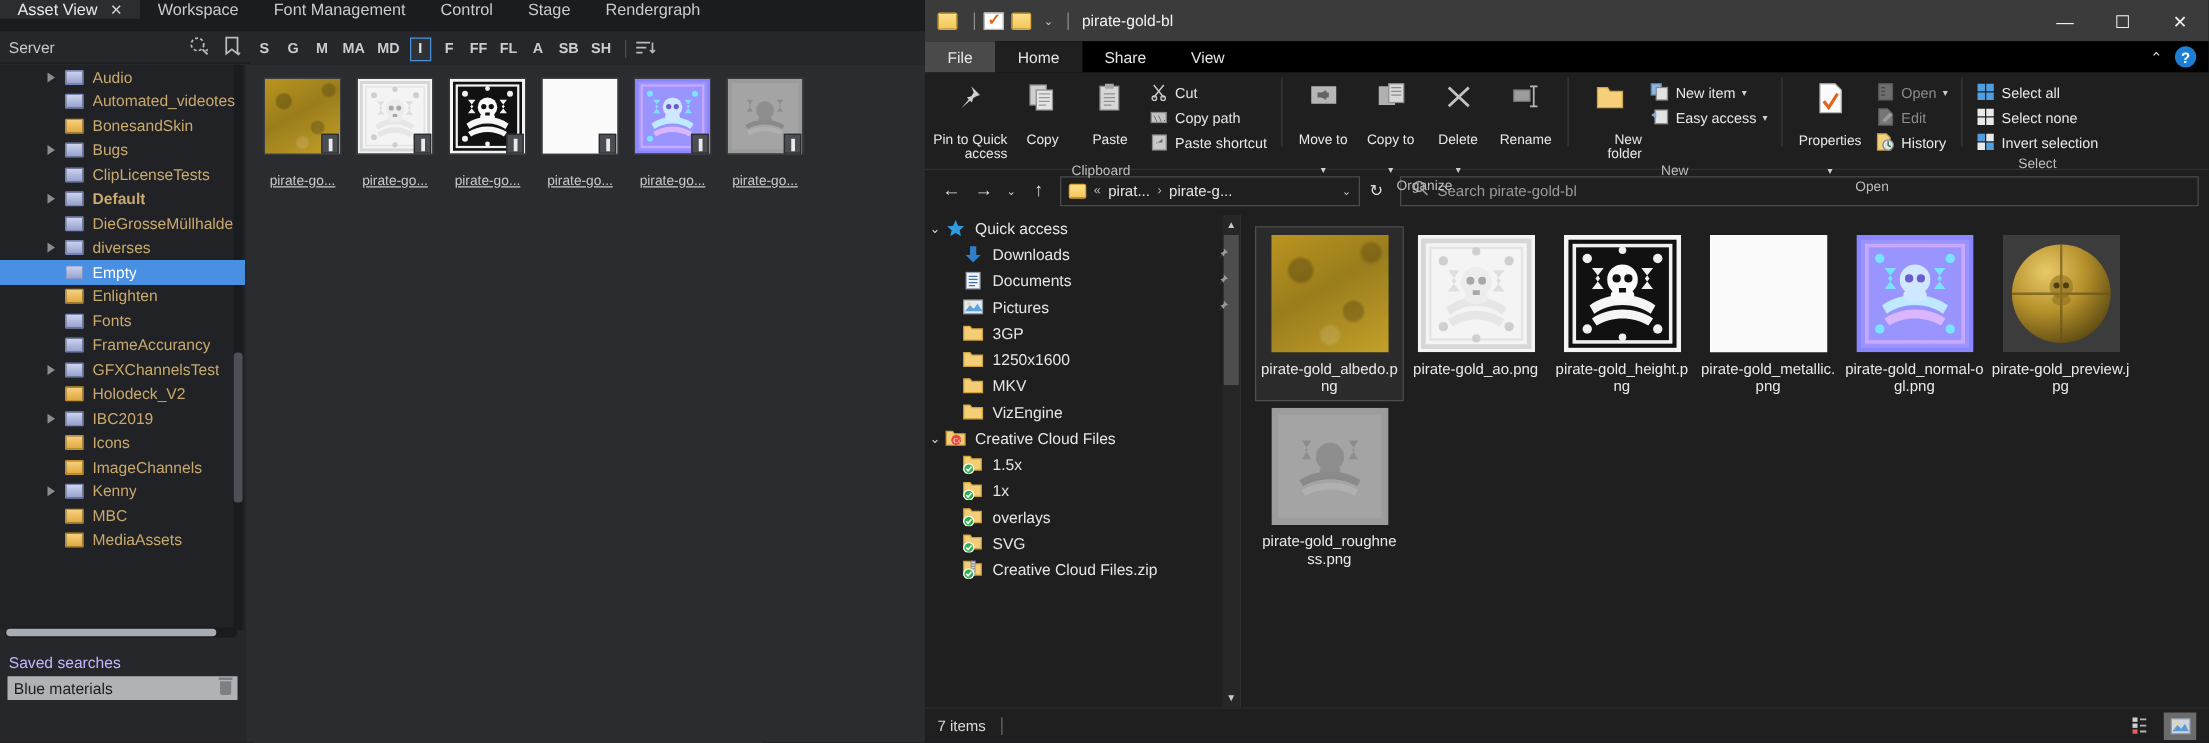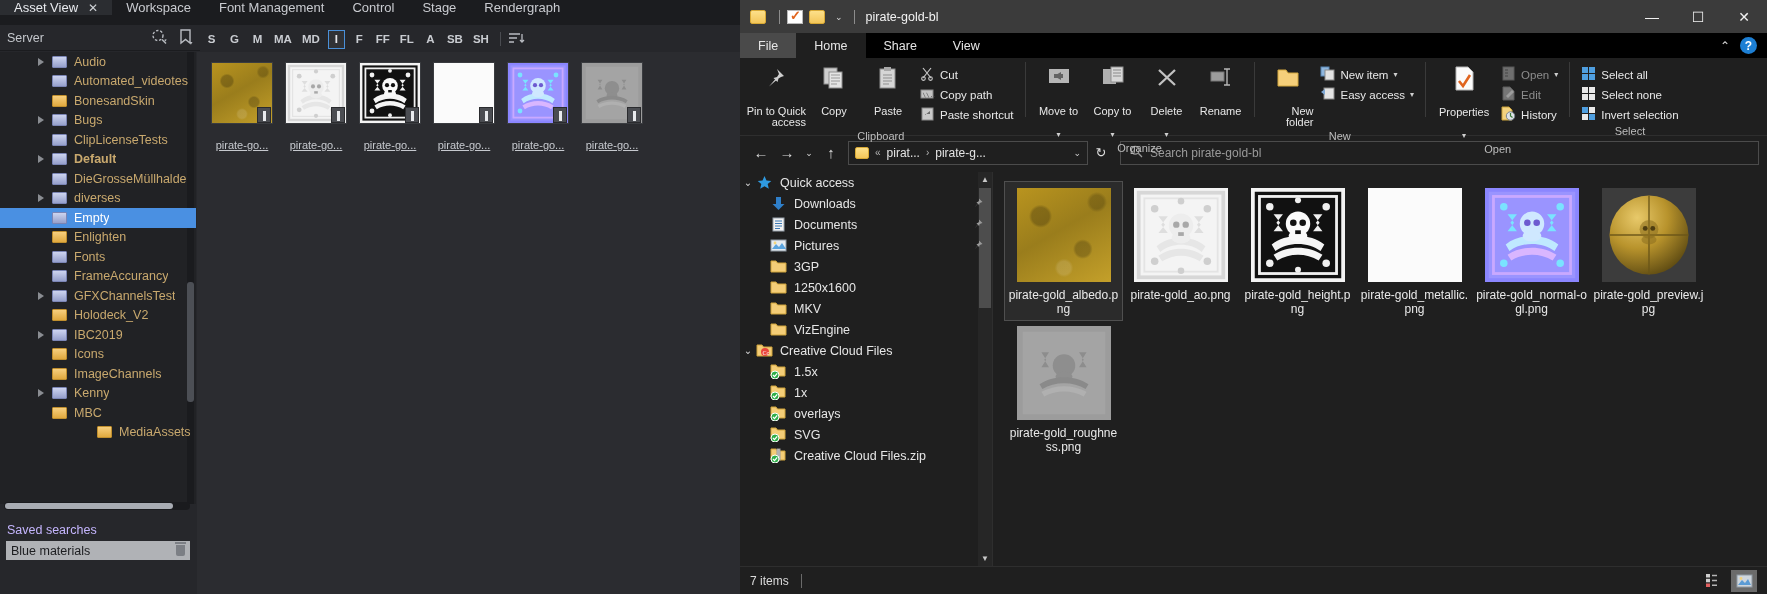--- a/index.html
+++ b/index.html
@@ -324,21 +324,21 @@
       </div>
       <div class="trow" style="top: 331.5px; position: absolute; left: 0px; right: 0px; padding-left: 0px;">
         <span class="tw" style="left: 38px;"></span>
         <span class="tfolder blue" style="margin-left: 52px;"></span>
         <span class="tlabel">Kenny</span>
       </div>
       <div class="trow" style="top: 351px; position: absolute; left: 0px; right: 0px; padding-left: 0px;">
         <span class="tfolder amber" style="margin-left: 52px;"></span>
         <span class="tlabel">MBC</span>
       </div>
-      <div class="trow" style="top: 370.5px; position: absolute; left: 0px; right: 0px; padding-left: 0px; margin-left: 45px;">
+      <div class="trow" style="top: 370.5px; position: absolute; left: 0px; right: 0px; padding-left: 0px;">
         <span class="tfolder amber" style="margin-left: 52px;"></span>
         <span class="tlabel">MediaAssets</span>
       </div>
     </div>
 
   <div id="treeHScroll">
     <div class="th"></div>
   </div>
 
   <div id="savedWrap">

